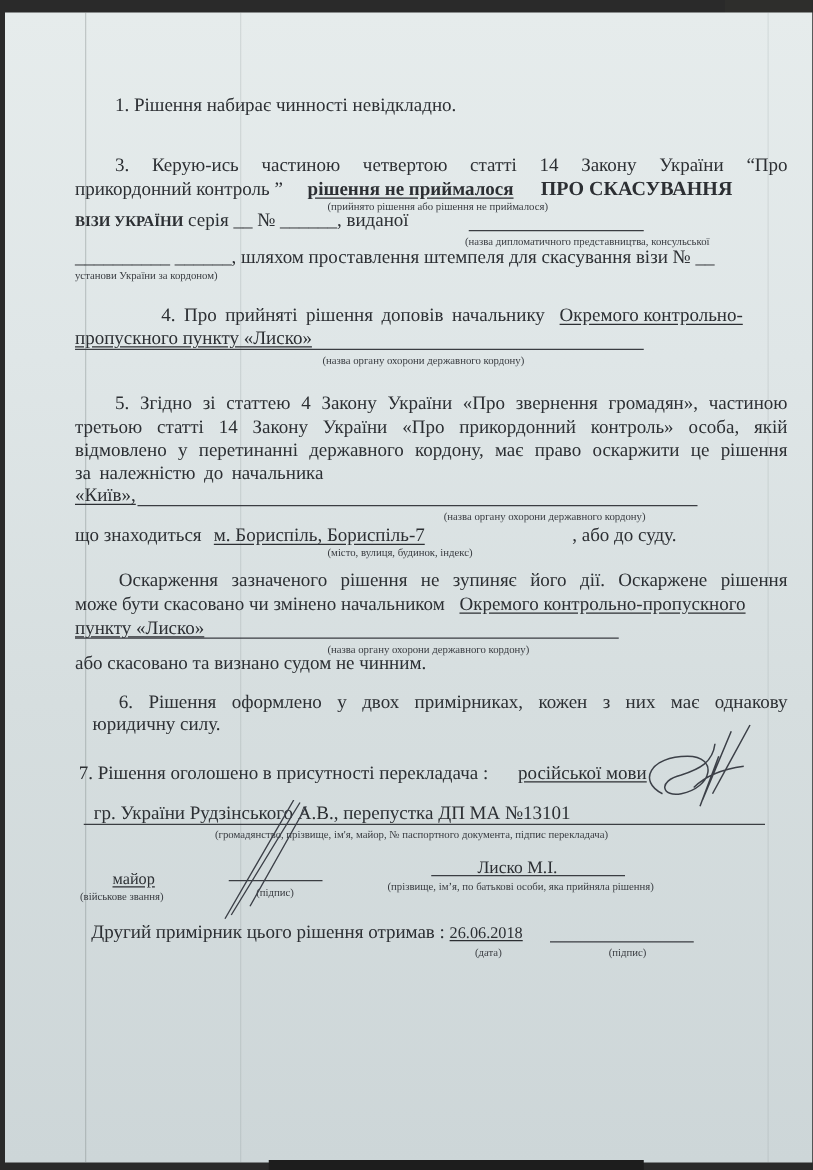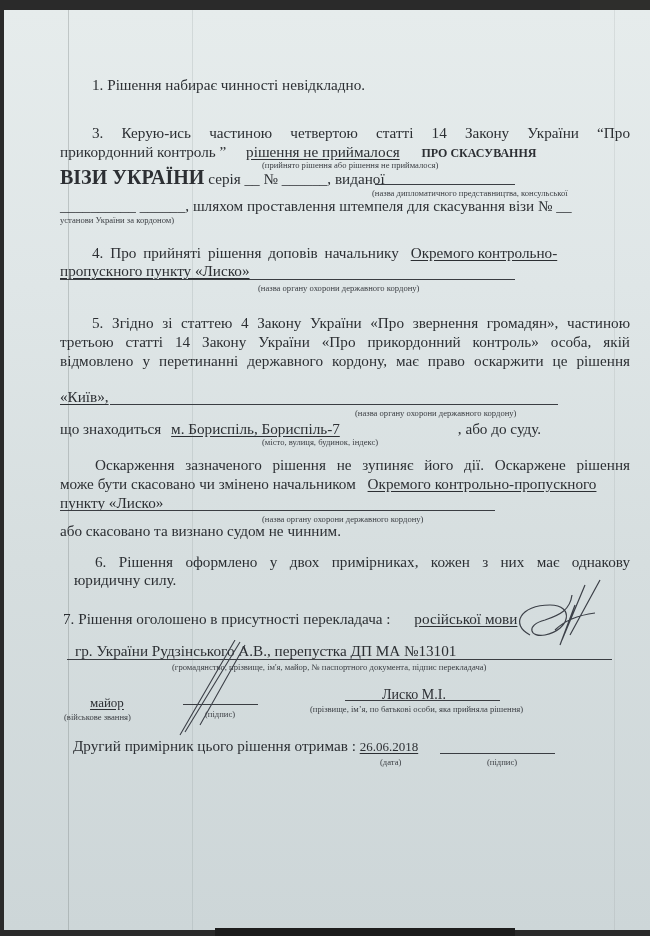--- a/index.html
+++ b/index.html
@@ -38,47 +38,48 @@
   <div class="fold" style="left:188px; opacity:.5"></div>
   <div class="fold" style="left:610px; opacity:.4"></div>
 </div>
 <div class="bottomdark"></div>
 
 <div class="line" style="left:92px; top:76px;">1. Рішення набирає чинності невідкладно.</div>
 
 <div class="line justify" style="left:92px; top:124px; width:538px;">3.  Керую-ись  частиною  четвертою  статті  14  Закону  України  “Про</div>
 <div class="line" style="left:60px; top:143px;">
   <span>прикордонний контроль ”</span>
-  <span class="u" style="margin-left:10px; padding:0 14px 0 6px;">рішення не приймалося</span>
-  <span class="b" style="font-size:12px; margin-left:4px;">ПРО СКАСУВАННЯ</span>
+  <span class="u" style="margin-left:10px; padding:0 14px 0 6px;font-weight:bold;">рішення не приймалося</span>
+  <span class="b" style="font-size:16px; margin-left:4px;">ПРО СКАСУВАННЯ</span>
 </div>
 <div class="small" style="left:262px; top:160px;">(прийнято рішення або рішення не приймалося)</div>
 <div class="line" style="left:60px; top:168px;">
-  <span class="b" style="font-size:20px;">ВІЗИ УКРАЇНИ</span>
+  <span class="b" style="font-size:12px;">ВІЗИ УКРАЇНИ</span>
   <span>серія __ № ______, виданої</span>
 </div>
 <div class="rule" style="left:375px; top:184px; width:140px;"></div>
 <div class="small" style="left:372px; top:188px;">(назва дипломатичного представництва, консульської</div>
 <div class="line" style="left:60px; top:197px;">__________ ______, шляхом проставлення штемпеля для скасування візи № __</div>
 <div class="small" style="left:60px; top:215px;">установи України за кордоном)</div>
 
 <div class="line" style="left:92px; top:244px;">
-  <span style="word-spacing:3px;">4.  Про  прийняті  рішення  доповів  начальнику</span>
+  <span style="word-spacing:3px;margin-left:37px;">4.  Про  прийняті  рішення  доповів  начальнику</span>
   <span class="u" style="margin-left:8px;margin-top:20px;">Окремого   контрольно-</span>
 </div>
 <div class="line" style="left:60px; top:262px;">
   <span class="u">пропускного пункту «Лиско»</span>
 </div>
 <div class="rule" style="left:60px; top:279px; width:455px;"></div>
 <div class="small" style="left:258px; top:283px;">(назва органу охорони державного кордону)</div>
 
 <div class="line justify" style="left:92px; top:314px; width:538px;">5. Згідно зі статтею 4 Закону України «Про звернення громадян», частиною</div>
 <div class="line justify" style="left:60px; top:333px; width:570px;">третьою статті 14 Закону України «Про прикордонний контроль» особа, якій</div>
 <div class="line justify" style="left:60px; top:352px; width:570px;">відмовлено у перетинанні державного кордону, має право оскаржити це рішення</div>
 <div class="line" style="left:60px; top:370px; width:570px;">
+  <span style="word-spacing:3px;">за   належністю   до   начальника</span>
 </div>
 <div class="line" style="left:60px; top:388px;">
   <span class="u">«Київ»,</span>
 </div>
 <div class="rule" style="left:110px; top:404px; width:448px;"></div>
 <div class="small" style="left:355px; top:408px;">(назва органу охорони державного кордону)</div>
 <div class="line" style="left:60px; top:420px;">
   <span>що знаходиться</span>
   <span class="u" style="margin-left:6px; padding-right:118px;">м. Бориспіль, Бориспіль-7</span><span>, або до суду.</span>
 </div>

